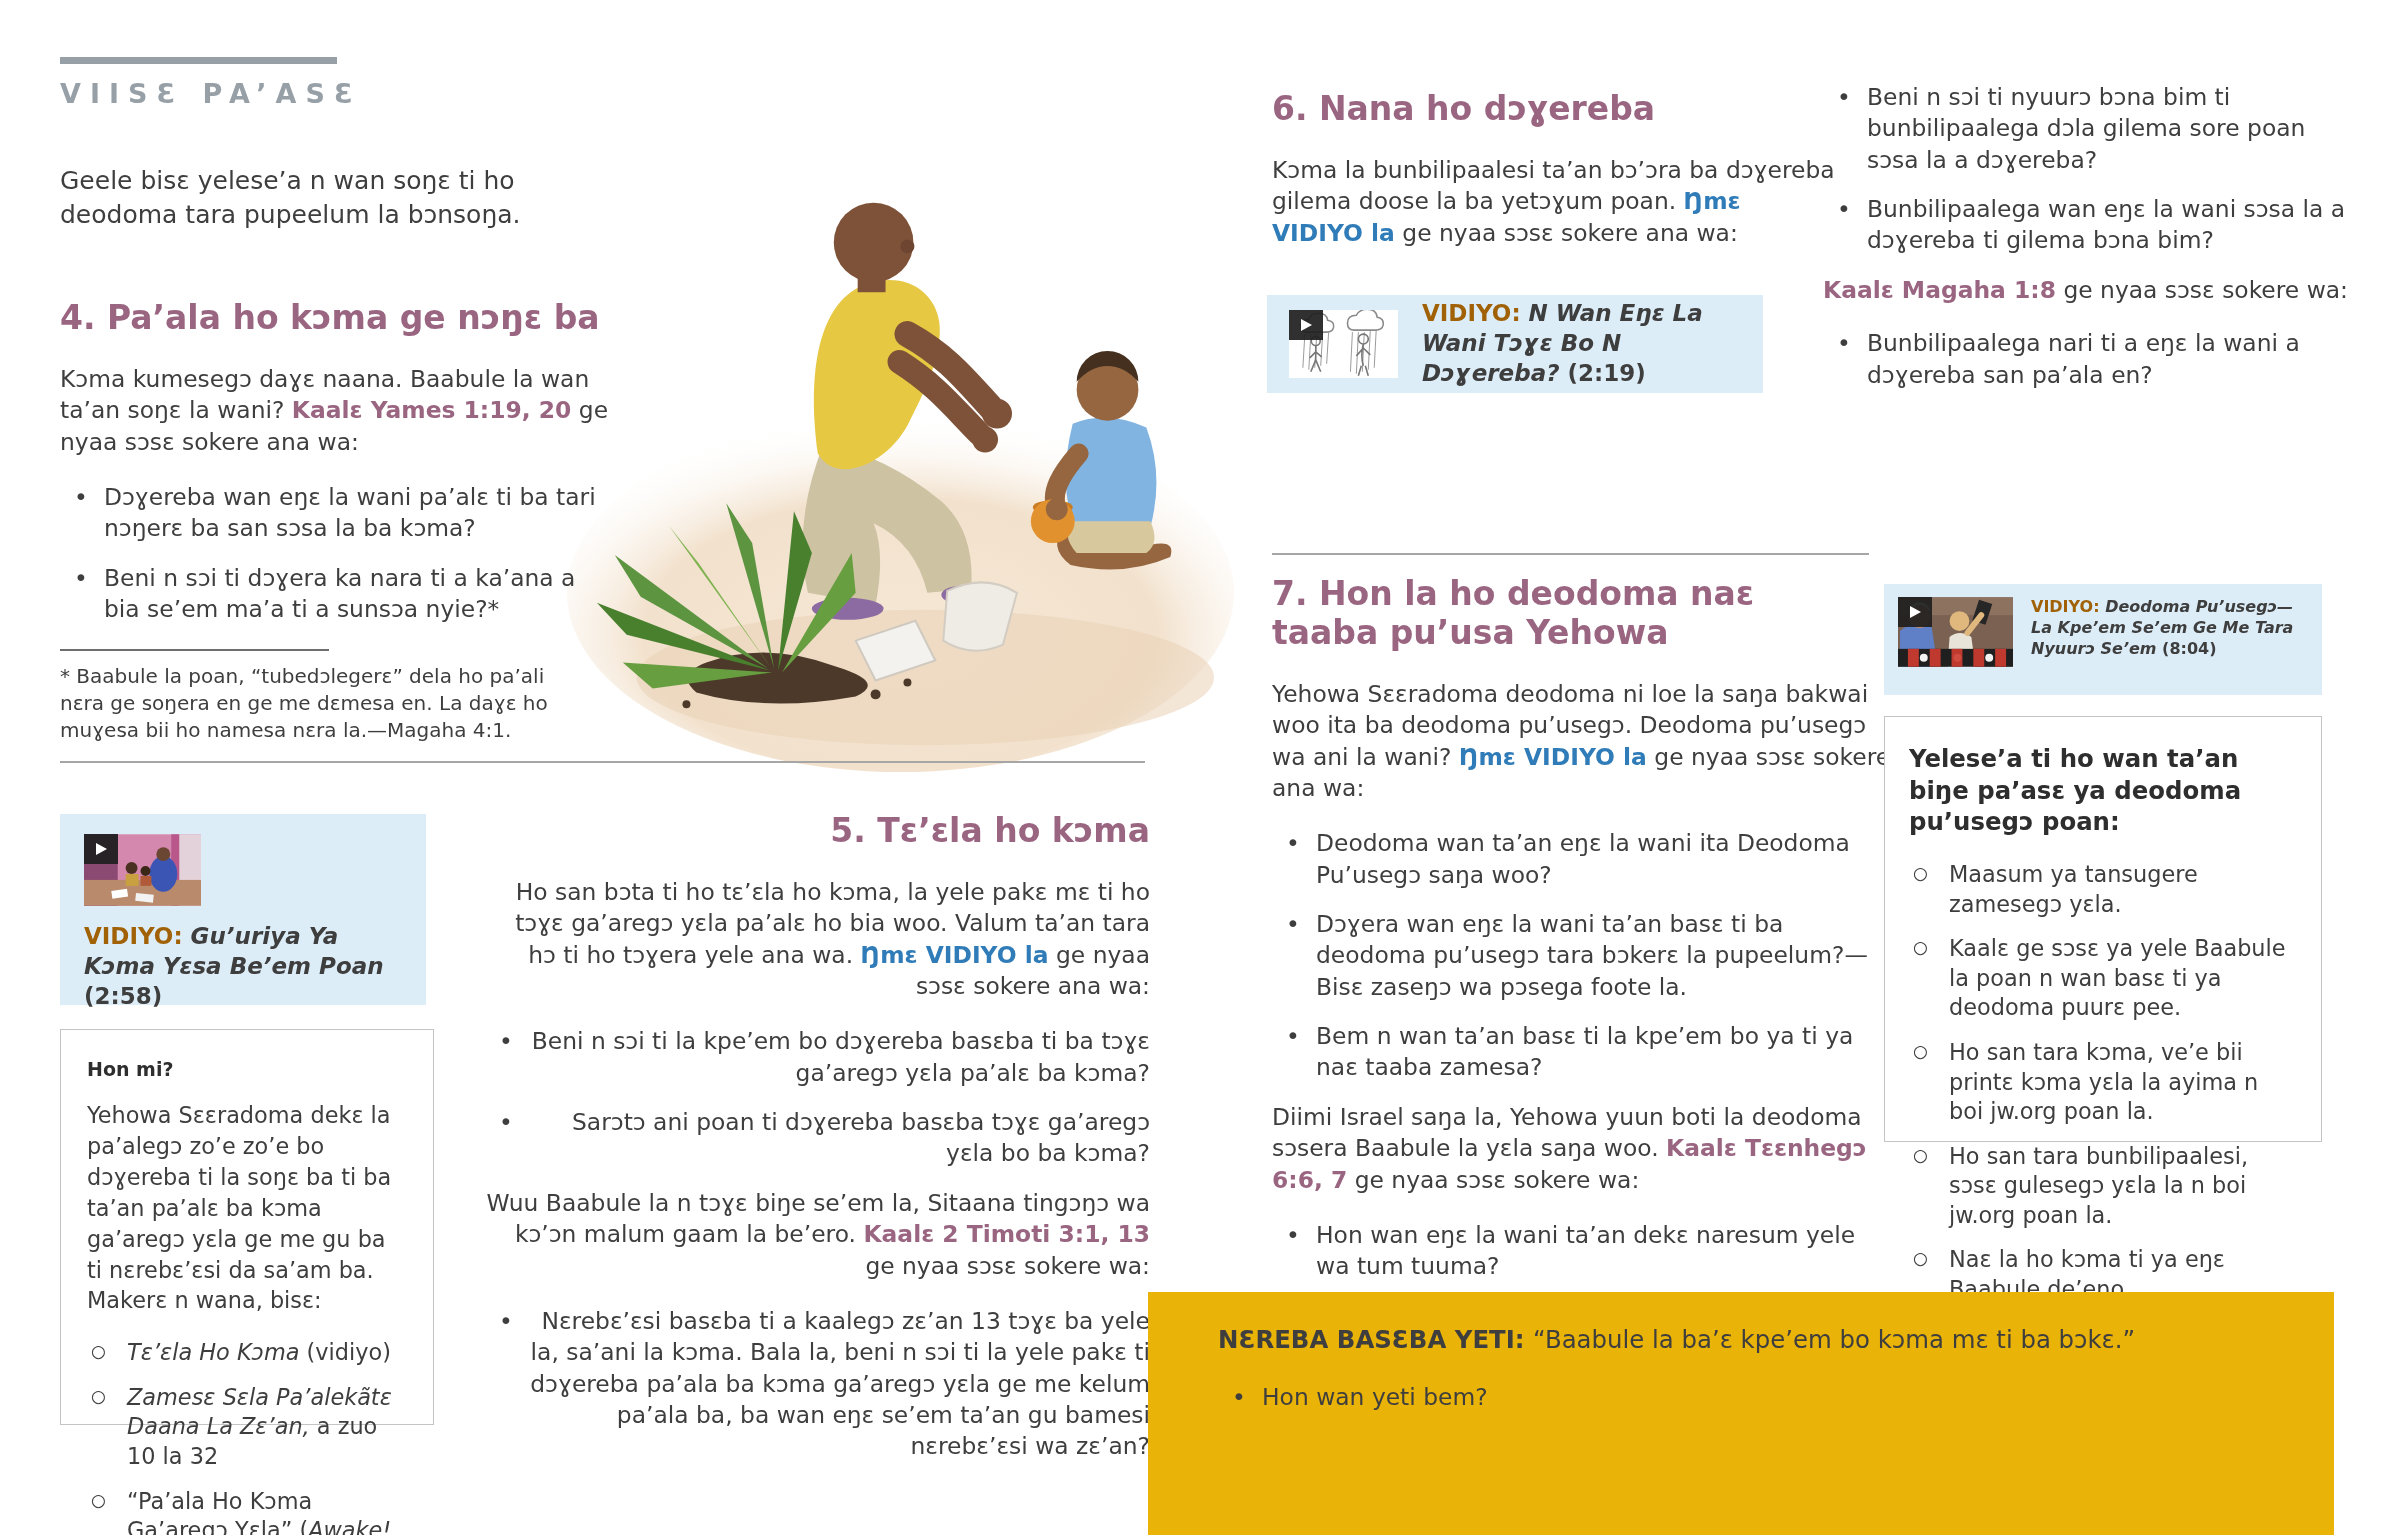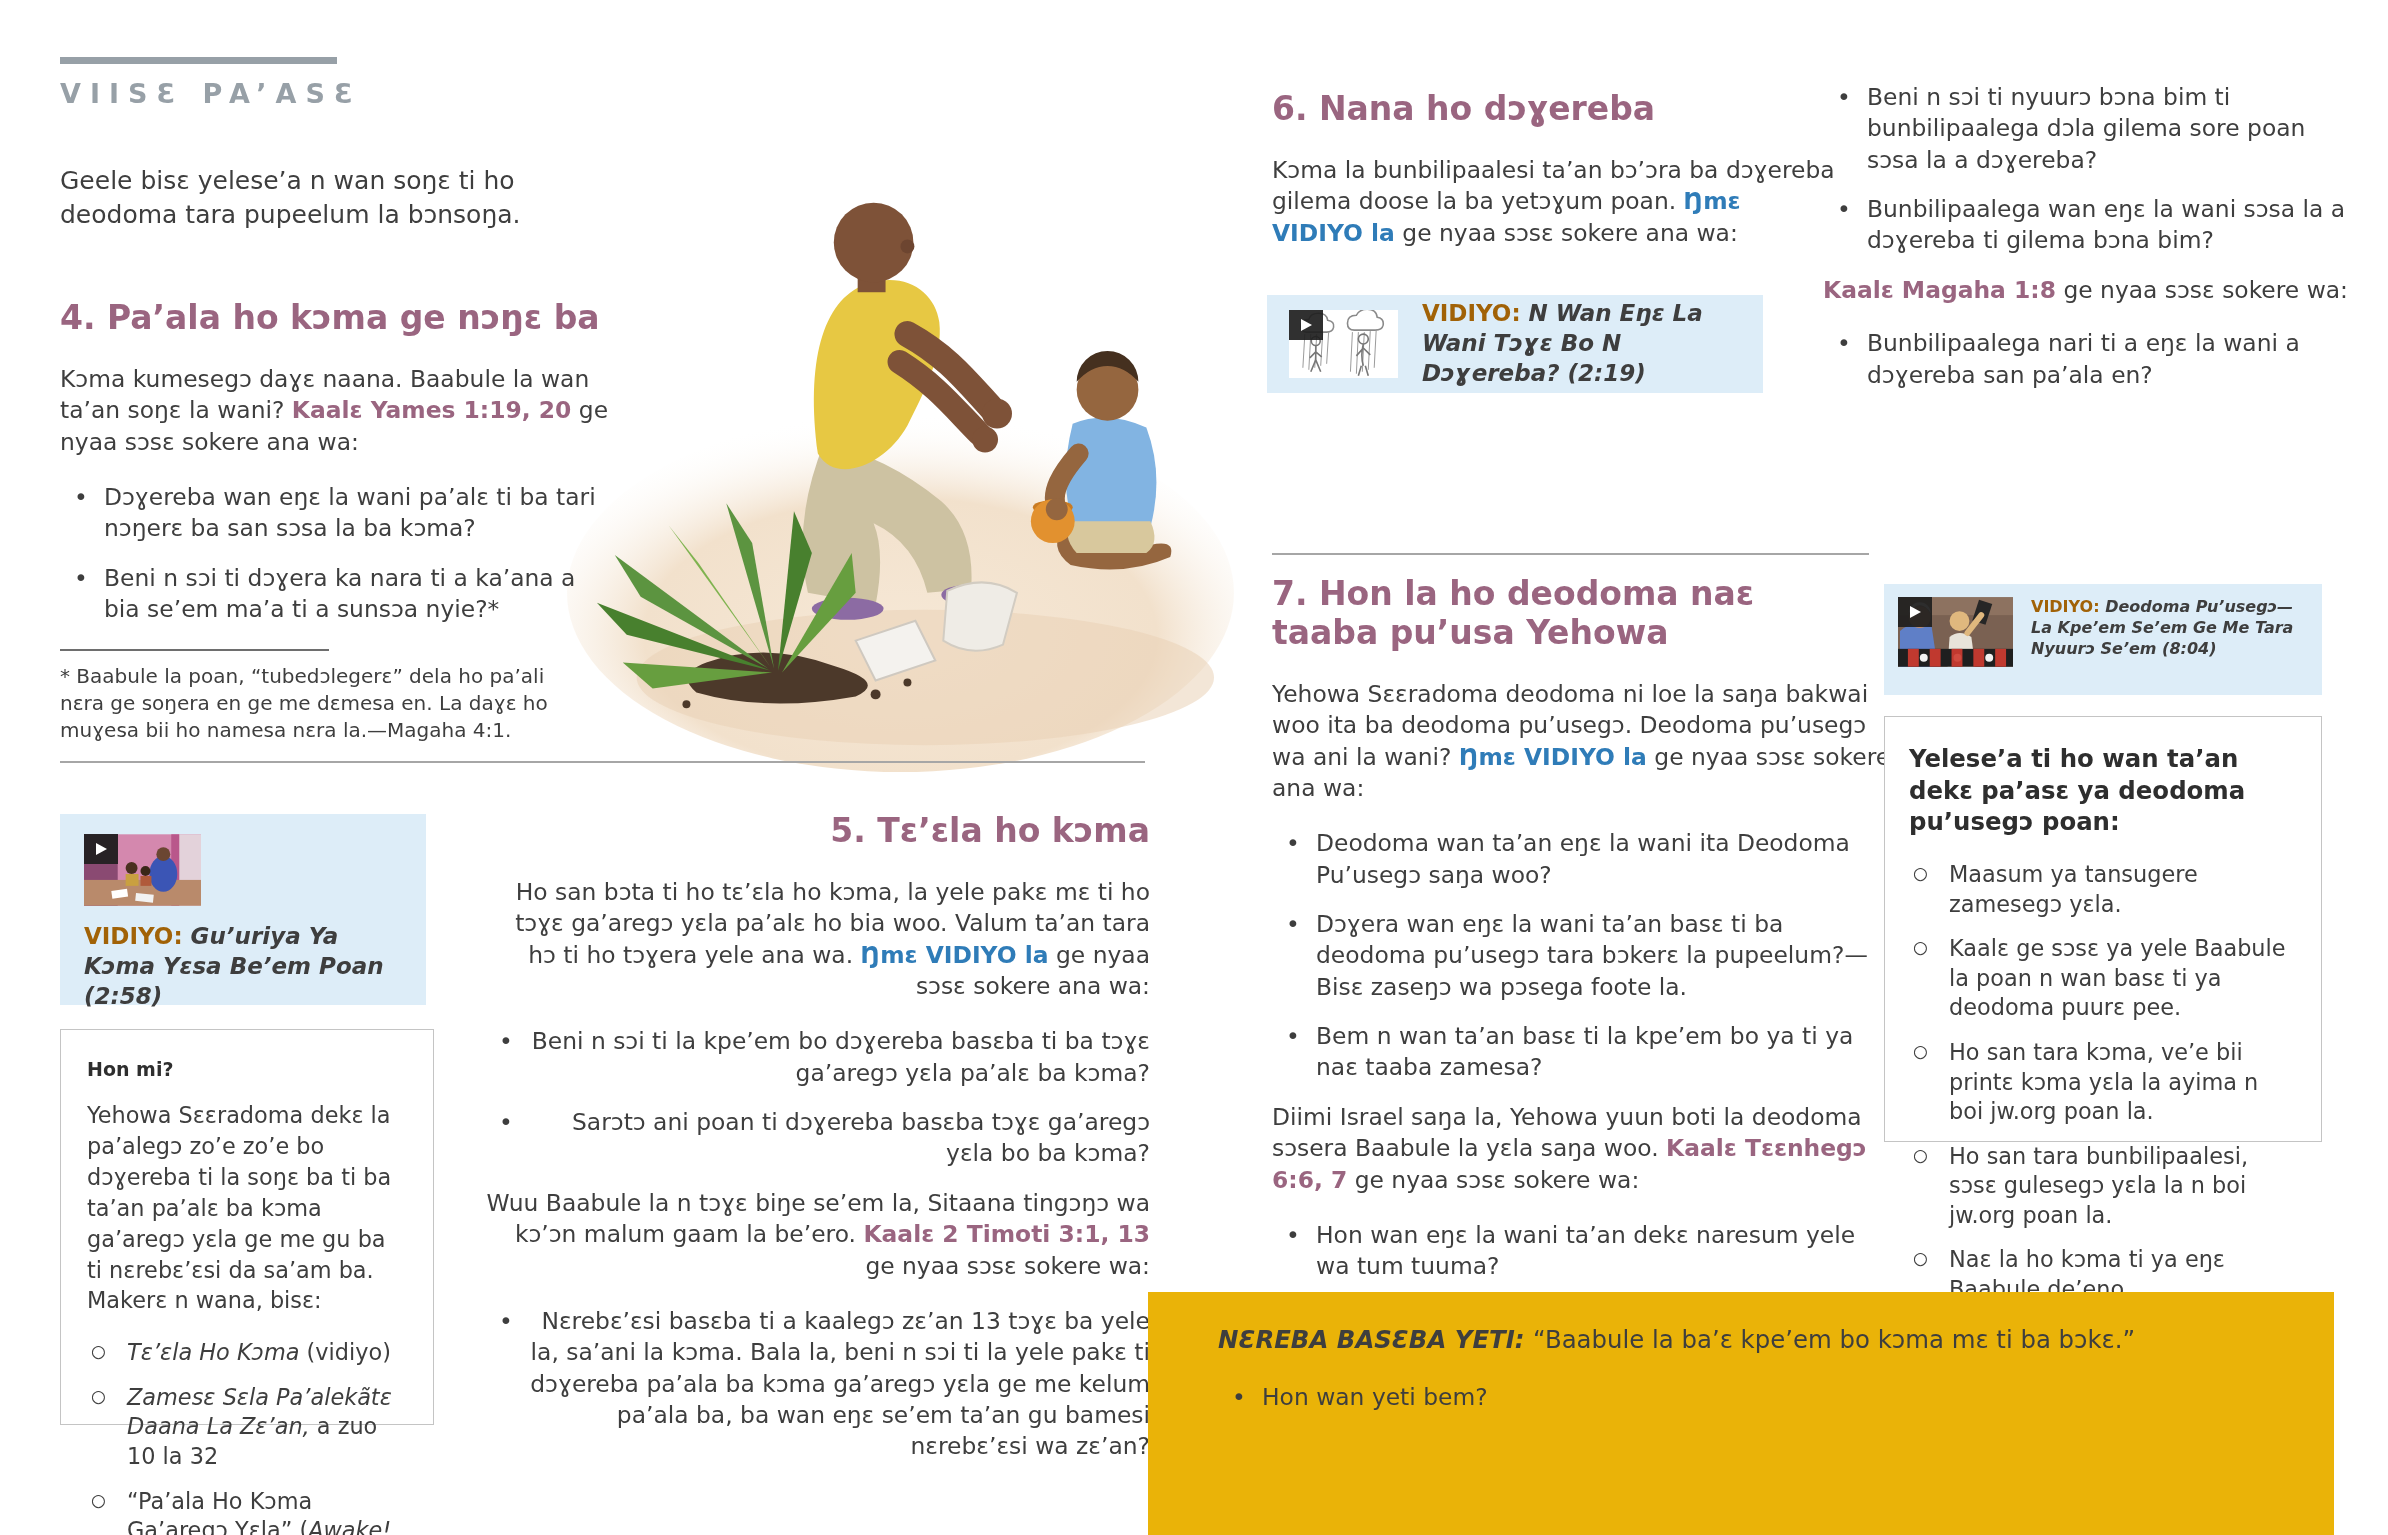--- a/index.html
+++ b/index.html
@@ -48,21 +48,21 @@
   .honmi{position:absolute;left:60px;top:1029px;width:374px;height:396px;padding:28px 26px;}
   .honmi h3{font-size:19px;font-weight:700;color:#2e2e2e;margin:0 0 20px 0;}
   .honmi p{font-size:22.4px;line-height:1.38;margin:0 0 22px 0;}
   .tips{position:absolute;left:1884px;top:716px;width:438px;height:426px;padding:26px 24px;}
   .tips h3{font-size:24.4px;font-weight:700;color:#2e2e2e;margin:0 0 22px 0;line-height:1.3;}
   
   .band{position:absolute;left:1148px;top:1292px;width:1186px;height:244px;background:#eab308;}
   .band-head{position:absolute;left:70px;top:32px;width:1075px;font-size:24.4px;line-height:1.3;}
   .band ul.dots{position:absolute;left:70px;top:86px;width:896px;}
   
-  .seg-b{font-weight:700;font-style:italic;}
+  .seg-b{font-weight:700;}
   .seg-i{font-style:italic;}
   .seg-bi{font-weight:700;font-style:italic;}
   .seg-ref{color:#9a6580;font-weight:700;}
   .seg-link{color:#2f7cb8;font-weight:700;}
   .seg-vid{color:#a16207;font-weight:700;}
   .illus{position:absolute;left:557px;top:125px;width:677px;height:653px;pointer-events:none;}
 </style>
 </head>
 <body>
 
@@ -278,21 +278,21 @@
       <span class="play">
         <svg width="16" height="16" viewBox="0 0 16 16">
             <polygon points="3,2 14,8 3,14" fill="#ffffff"></polygon>
           </svg>
       </span>
     </div>
     <div class="vidcap"><span class="seg-vid">VIDIYO: </span><span class="seg-bi">Deodoma Pu’usegɔ—La Kpe’em Se’em Ge Me Tara Nyuurɔ Se’em </span><span class="seg-b">(8:04)</span></div>
   </div>
 
   <div class="boxed tips">
-    <h3>Yelese’a ti ho wan ta’an dekɛ pa’asɛ ya deodoma pu’usegɔ poan:</h3>
+    <h3>Yelese’a ti ho wan ta’an biŋe pa’asɛ ya deodoma pu’usegɔ poan:</h3>
     <ul class="circles">
       <li>Maasum ya tansugere zamesegɔ yɛla.</li>
       <li>Kaalɛ ge sɔsɛ ya yele Baabule la poan n wan basɛ ti ya deodoma puurɛ pee.</li>
       <li>Ho san tara kɔma, ve’e bii printɛ kɔma yɛla la ayima n boi jw.org poan la.</li>
       <li>Ho san tara bunbilipaalesi, sɔsɛ gulesegɔ yɛla la n boi jw.org poan la.</li>
       <li>Naɛ la ho kɔma ti ya eŋɛ Baabule de’eŋo.</li>
       <li>Bisɛ ya vidiyo jw.org poan ge sɔsɛ ya de yele.</li>
     </ul>
   </div>
 

